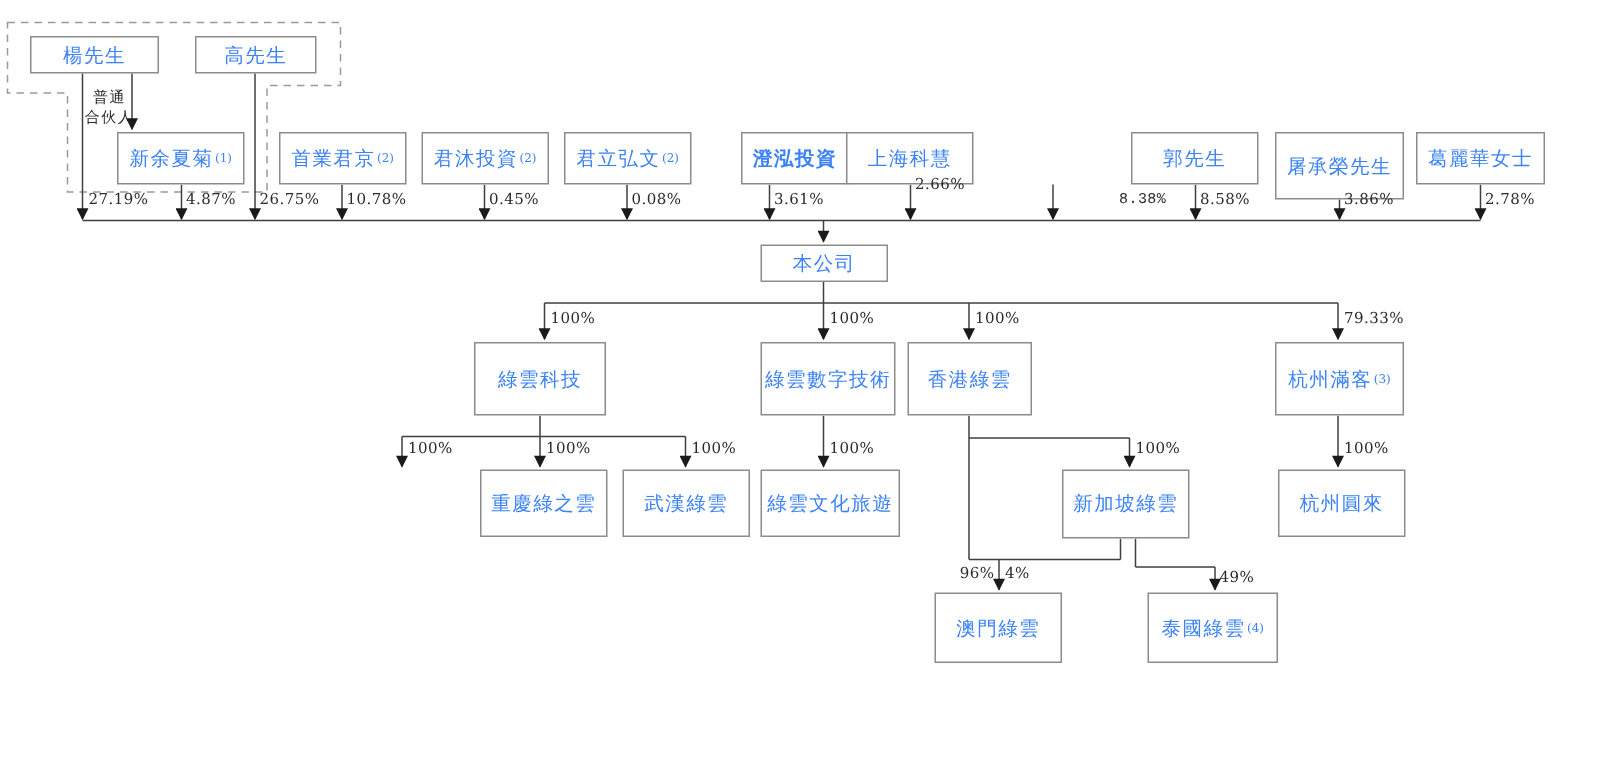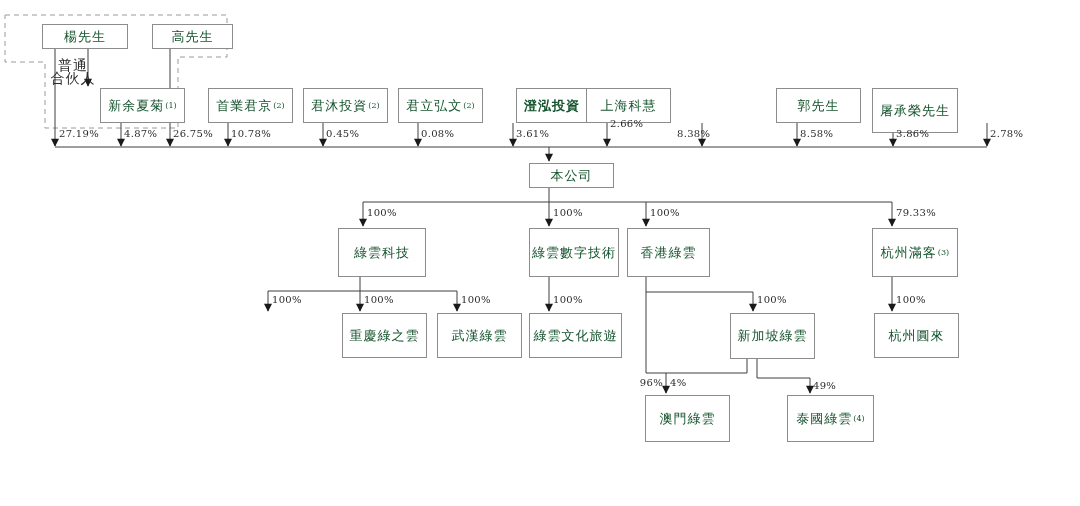--- a/index.html
+++ b/index.html
@@ -4,29 +4,29 @@
 <style>
   html,body{margin:0;padding:0;background:#ffffff;}
   #stage{
     position:relative;width:1080px;height:506px;background:#ffffff;overflow:hidden;
     font-family:"DejaVu Serif","Liberation Serif",serif;color:#2b2b2b;
   }
   svg.wires{position:absolute;left:0;top:0;width:1080px;height:506px;}
   .node{
     position:absolute;box-sizing:border-box;border:1px solid #8c8c8c;background:#ffffff;
     display:flex;align-items:center;justify-content:center;
-    font-size:13px;letter-spacing:1px;color:#14532d;white-space:nowrap;margin-left:22px;
+    font-size:13px;letter-spacing:1px;color:#3b82f6;white-space:nowrap;
   }
   .node sup{font-size:8px;letter-spacing:0;margin-left:1px;line-height:0;}
   .pct{
     position:absolute;font-size:10px;letter-spacing:.3px;color:#2b2b2b;white-space:nowrap;
   }
   .pct.r{transform:translateX(-100%);}
   .freelabel{
-    position:absolute;font-size:14px;line-height:13px;color:#2b2b2b;
+    position:absolute;font-size:10px;line-height:13px;color:#2b2b2b;
     text-align:center;white-space:pre-line;letter-spacing:1px;
   }
 </style>
 </head>
 <body>
 
 <div id="stage">
 
   <svg class="wires" viewBox="0 0 1080 506">
     <defs>
@@ -119,30 +119,33 @@
     </div>
   <div class="node" style="left:564px;top:88px;width:85px;height:35px;">
       <span>上海科慧</span>
     </div>
   <div class="node" style="left:754px;top:88px;width:85px;height:35px;">
       <span>郭先生</span>
     </div>
   <div class="node" style="left:850px;top:88px;width:86px;height:45px;">
       <span>屠承榮先生</span>
     </div>
+  <div class="node" style="left:944px;top:88px;width:86px;height:35px;">
+      <span>葛麗華女士</span>
+    </div>
 
   <span class="pct" style="left:59px;top:128px;">27.19%</span>
   <span class="pct" style="left:124px;top:128px;">4.87%</span>
   <span class="pct" style="left:173px;top:128px;">26.75%</span>
   <span class="pct" style="left:231px;top:128px;">10.78%</span>
   <span class="pct" style="left:326px;top:128px;">0.45%</span>
   <span class="pct" style="left:421px;top:128px;">0.08%</span>
   <span class="pct" style="left:516px;top:128px;">3.61%</span>
   <span class="pct" style="left:610px;top:118px;">2.66%</span>
-  <span class="pct" style="left:677px;top:128px;">8.38%</span>
+  <span class="pct" style="left:746px;top:128px;font-family:Liberation Mono, monospace;">8.38%</span>
   <span class="pct" style="left:800px;top:128px;">8.58%</span>
   <span class="pct" style="left:896px;top:128px;">3.86%</span>
   <span class="pct" style="left:990px;top:128px;">2.78%</span>
 
   <div class="node" style="left:507px;top:163px;width:85px;height:25px;">
       <span>本公司</span>
     </div>
 
   <span class="pct" style="left:367px;top:207px;">100%</span>
   <span class="pct" style="left:553px;top:207px;">100%</span>

